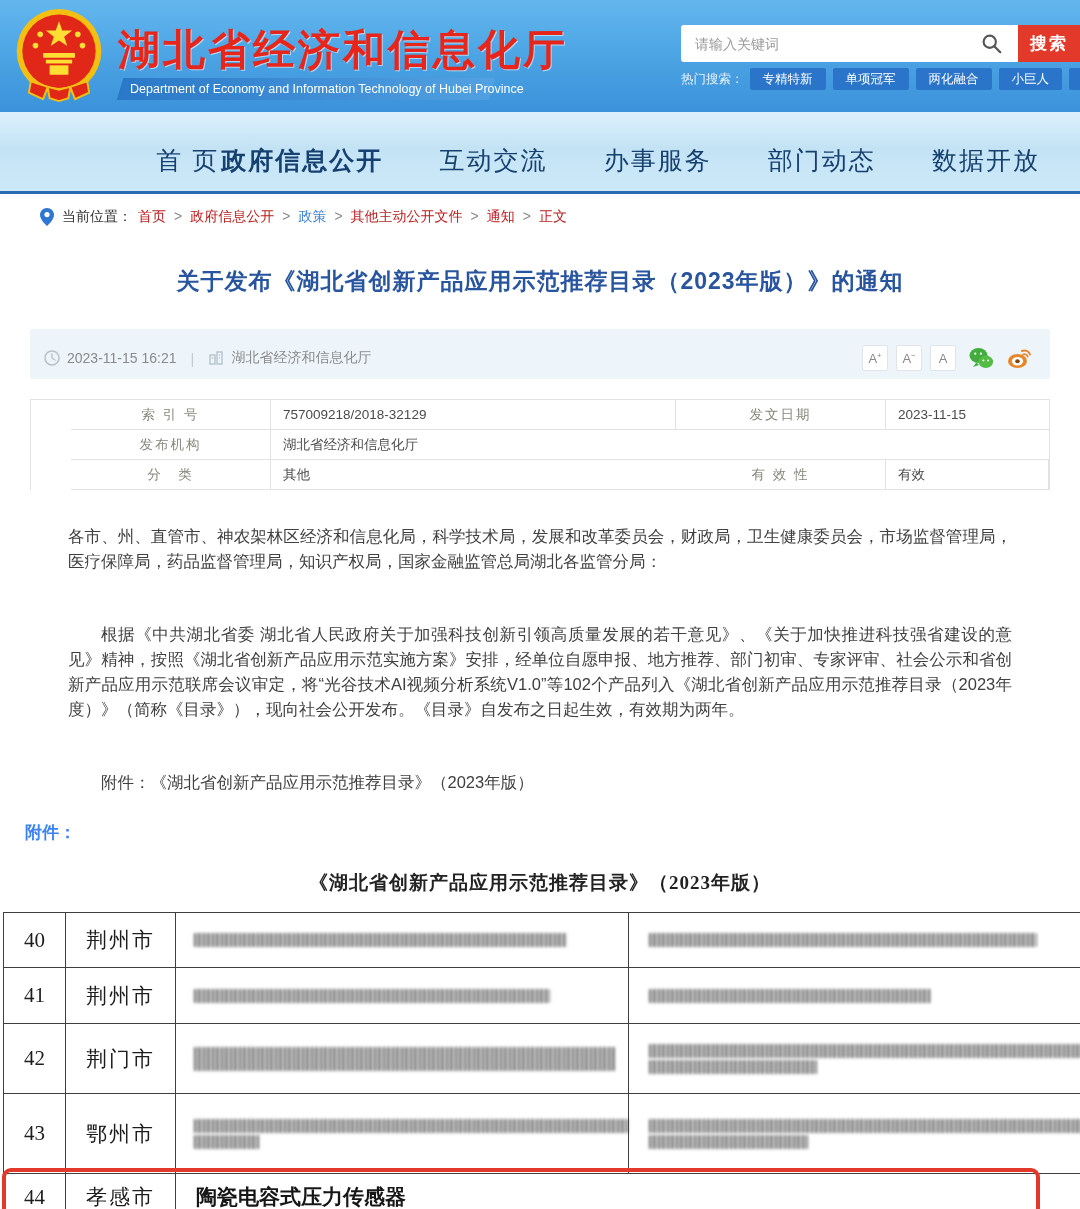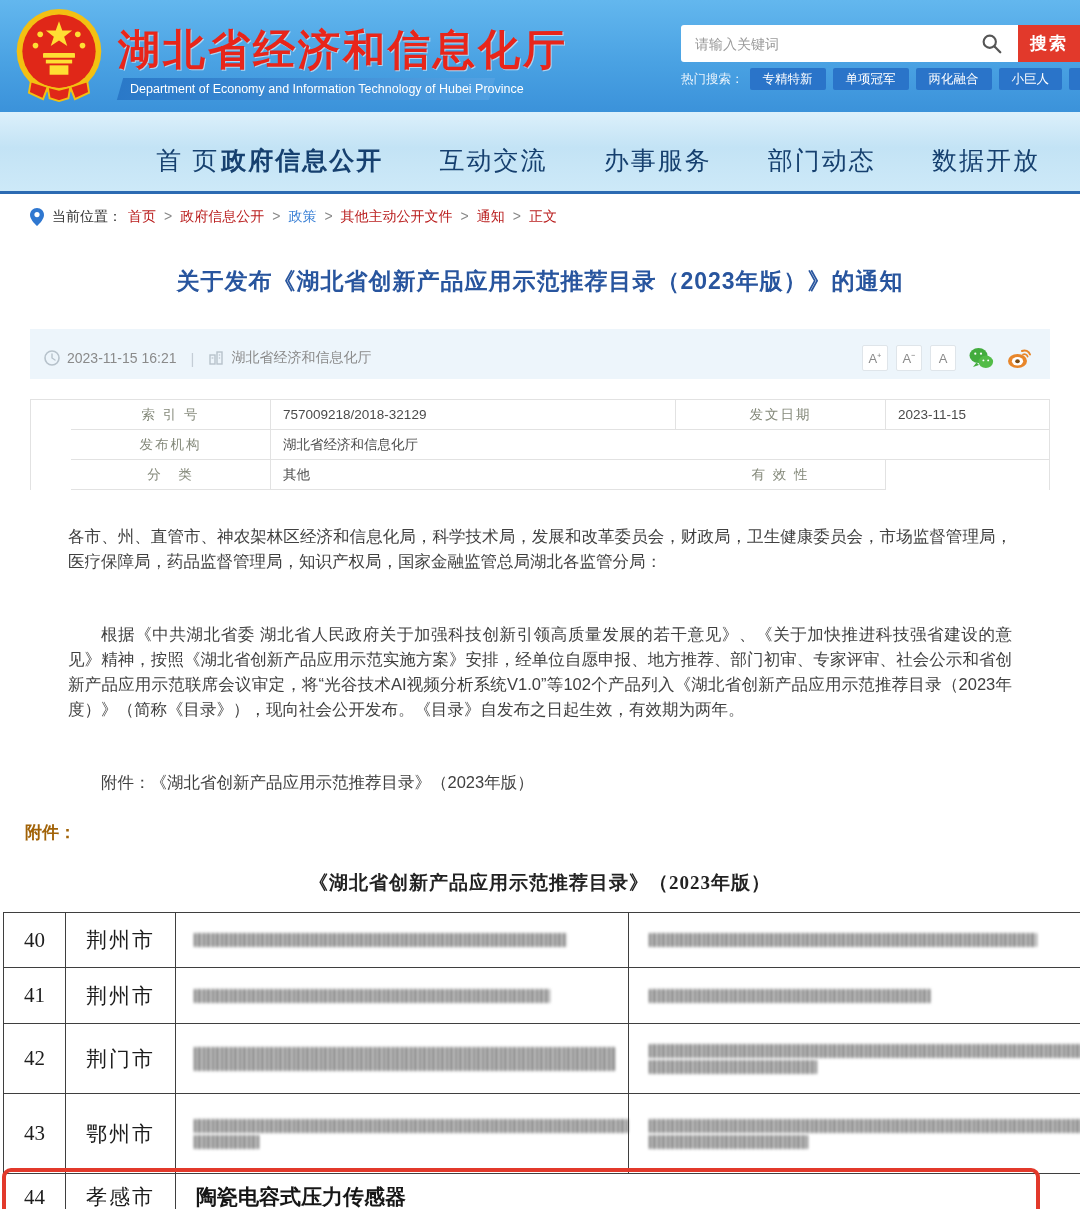--- a/index.html
+++ b/index.html
@@ -31,21 +31,21 @@
   .hot-tag:last-child { margin-right:0; }
 
   
   .nav { height:82px; background:linear-gradient(180deg,#dcf0fb 0%,#c3e3f5 45%,#cde9f8 100%);
     border-bottom:3px solid #2c6ab2; display:flex; align-items:flex-end; padding:0 40px 14px 55px; }
   .nav-item { font-size:25px; color:#16406f; margin-right:0; cursor:pointer; flex:1;
     text-align:right; letter-spacing:2px; white-space:nowrap; }
   .nav-item.active { font-weight:bold; }
 
   
-  .crumb { display:flex; align-items:center; padding:14px 0 10px 30px; font-size:14px; color:#333; }
+  .crumb { display:flex; align-items:center; padding:14px 0 10px 40px; font-size:14px; color:#333; }
   .crumb .pin { width:14px; height:18px; margin-right:8px; }
   .crumb-label { color:#333; margin-right:6px; }
   .crumb-item { color:#b91c1c; cursor:pointer; }
   .crumb-item.hl { color:#3f83d6; }
   .crumb-sep { color:#888; margin:0 8px; }
 
   
   .art-title { text-align:center; font-size:23px; font-weight:bold; color:#28559e;
     margin:30px 40px 0; letter-spacing:1px; }
   .meta-band { margin:32px 30px 0; height:50px; background:#edf5fb; display:flex;
@@ -68,21 +68,21 @@
   .mcell.lab { justify-content:center; color:#84897a; letter-spacing:2px; }
   .mcell.span3 { grid-column:2 / 5; border-right:none; }
 
   
   .body-text { margin:34px 68px 0; font-size:16.5px; color:#404040; line-height:25px;
     text-align:justify; }
   .body-text p { margin-bottom:14px; }
   .body-text p.ind { text-indent:2em;margin-top:48px; }
 
   
-  .att-head { margin:26px 0 0 25px; font-size:17px; font-weight:bold; color:#a16207;
+  .att-head { margin:26px 0 0 25px; font-size:17px; font-weight:bold; color:#3b82f6;
     font-family:"Liberation Serif", serif; }
   .att-title { text-align:center; margin-top:26px; font-size:19px; font-weight:bold; color:#222;
     font-family:"Liberation Serif", serif; letter-spacing:1px; }
   .att-table { margin-top:16px; margin-left:3px; width:1087px; border-left:1px solid #3f3f3f;
     font-family:"Liberation Serif","DejaVu Serif", serif; color:#1d1d1d; }
   .att-row { display:flex; position:relative; border-top:1px solid #3f3f3f; align-items:center; }
   .att-row:first-child { border-top:1px solid #3f3f3f; }
   .c-no { width:62px; text-align:center; font-size:21px; }
   .c-city { width:110px; text-align:center; font-size:21px; letter-spacing:2px; }
   .c-comp { width:453px; padding-left:18px; font-size:21px; }
@@ -206,20 +206,21 @@
 <div class="meta-table">
   <div class="mcell lab">索 引 号</div>
   <div class="mcell">757009218/2018-32129</div>
   <div class="mcell lab">发文日期</div>
   <div class="mcell">2023-11-15</div>
   <div class="mcell lab">发布机构</div>
   <div class="mcell span3">湖北省经济和信息化厅</div>
   <div class="mcell lab">分　类</div>
   <div class="mcell">其他</div>
   <div class="mcell lab">有 效 性</div>
+  <div class="mcell">有效</div>
 </div>
 
 <div class="body-text" id="body-paras">
     <p>各市、州、直管市、神农架林区经济和信息化局，科学技术局，发展和改革委员会，财政局，卫生健康委员会，市场监督管理局，医疗保障局，药品监督管理局，知识产权局，国家金融监管总局湖北各监管分局：</p>
     <p class="ind">根据《中共湖北省委  湖北省人民政府关于加强科技创新引领高质量发展的若干意见》、《关于加快推进科技强省建设的意见》精神，按照《湖北省创新产品应用示范实施方案》安排，经单位自愿申报、地方推荐、部门初审、专家评审、社会公示和省创新产品应用示范联席会议审定，将“光谷技术AI视频分析系统V1.0”等102个产品列入《湖北省创新产品应用示范推荐目录（2023年度）》（简称《目录》），现向社会公开发布。《目录》自发布之日起生效，有效期为两年。</p>
     <p class="ind">附件：《湖北省创新产品应用示范推荐目录》（2023年版）</p>
   </div>
 
 <div class="att-head">附件：</div>
 <div class="att-title">《湖北省创新产品应用示范推荐目录》（2023年版）</div>

